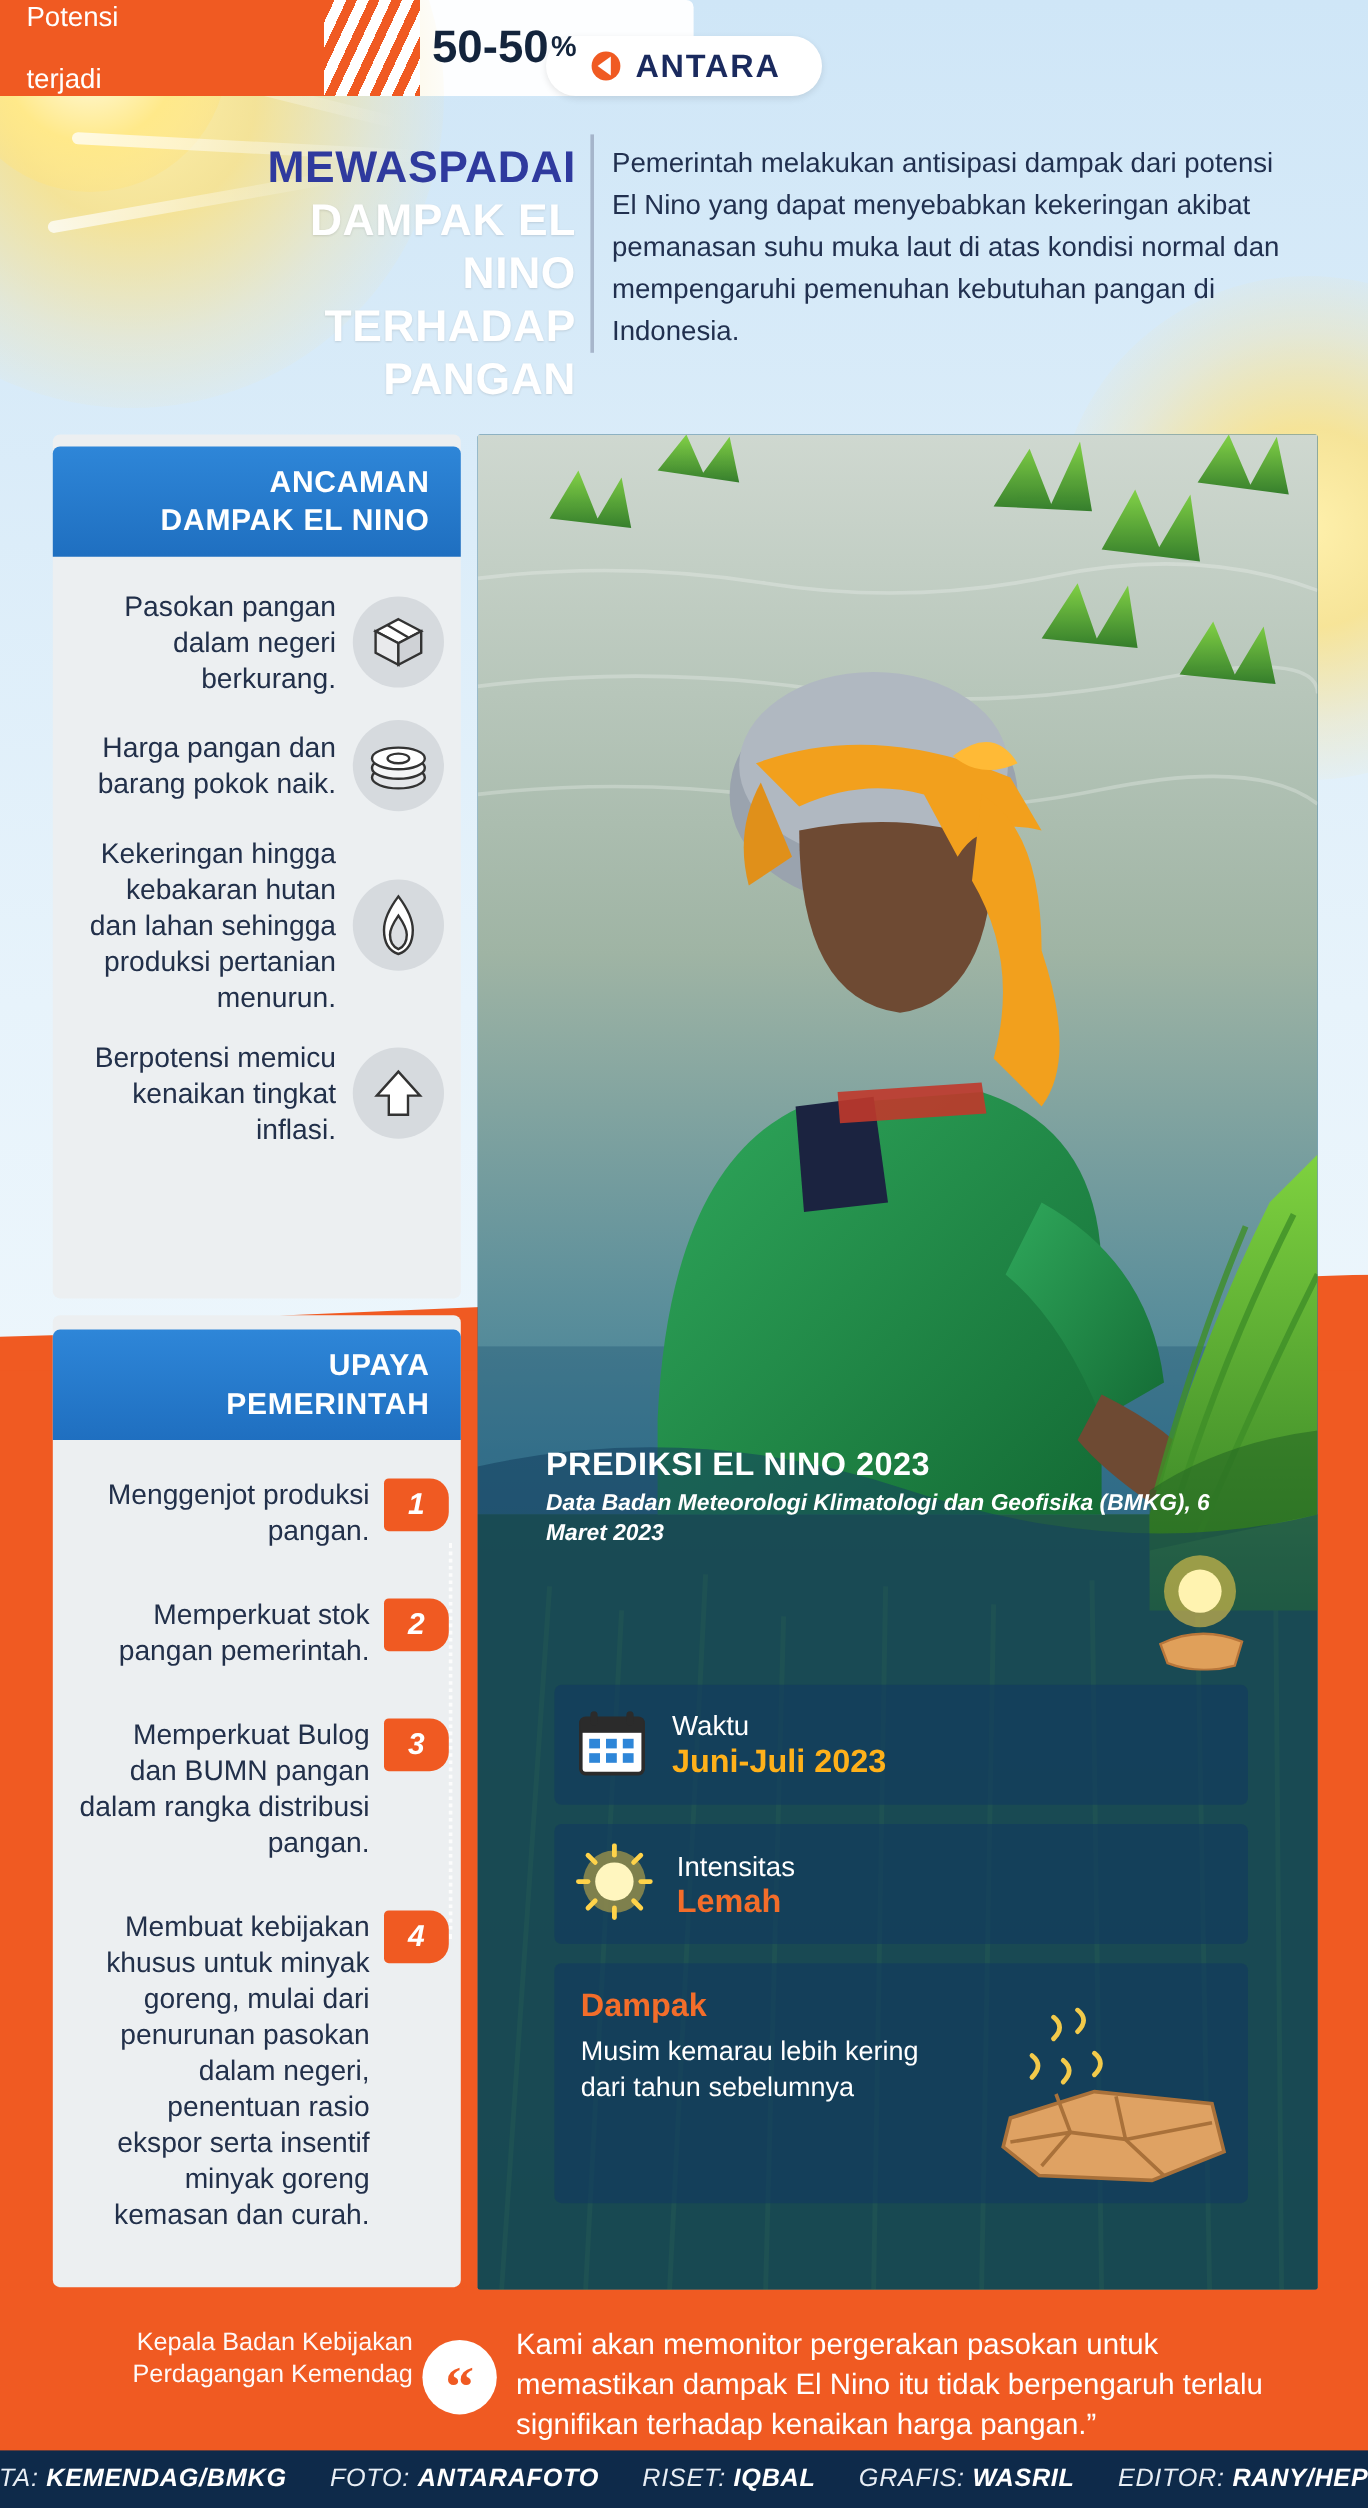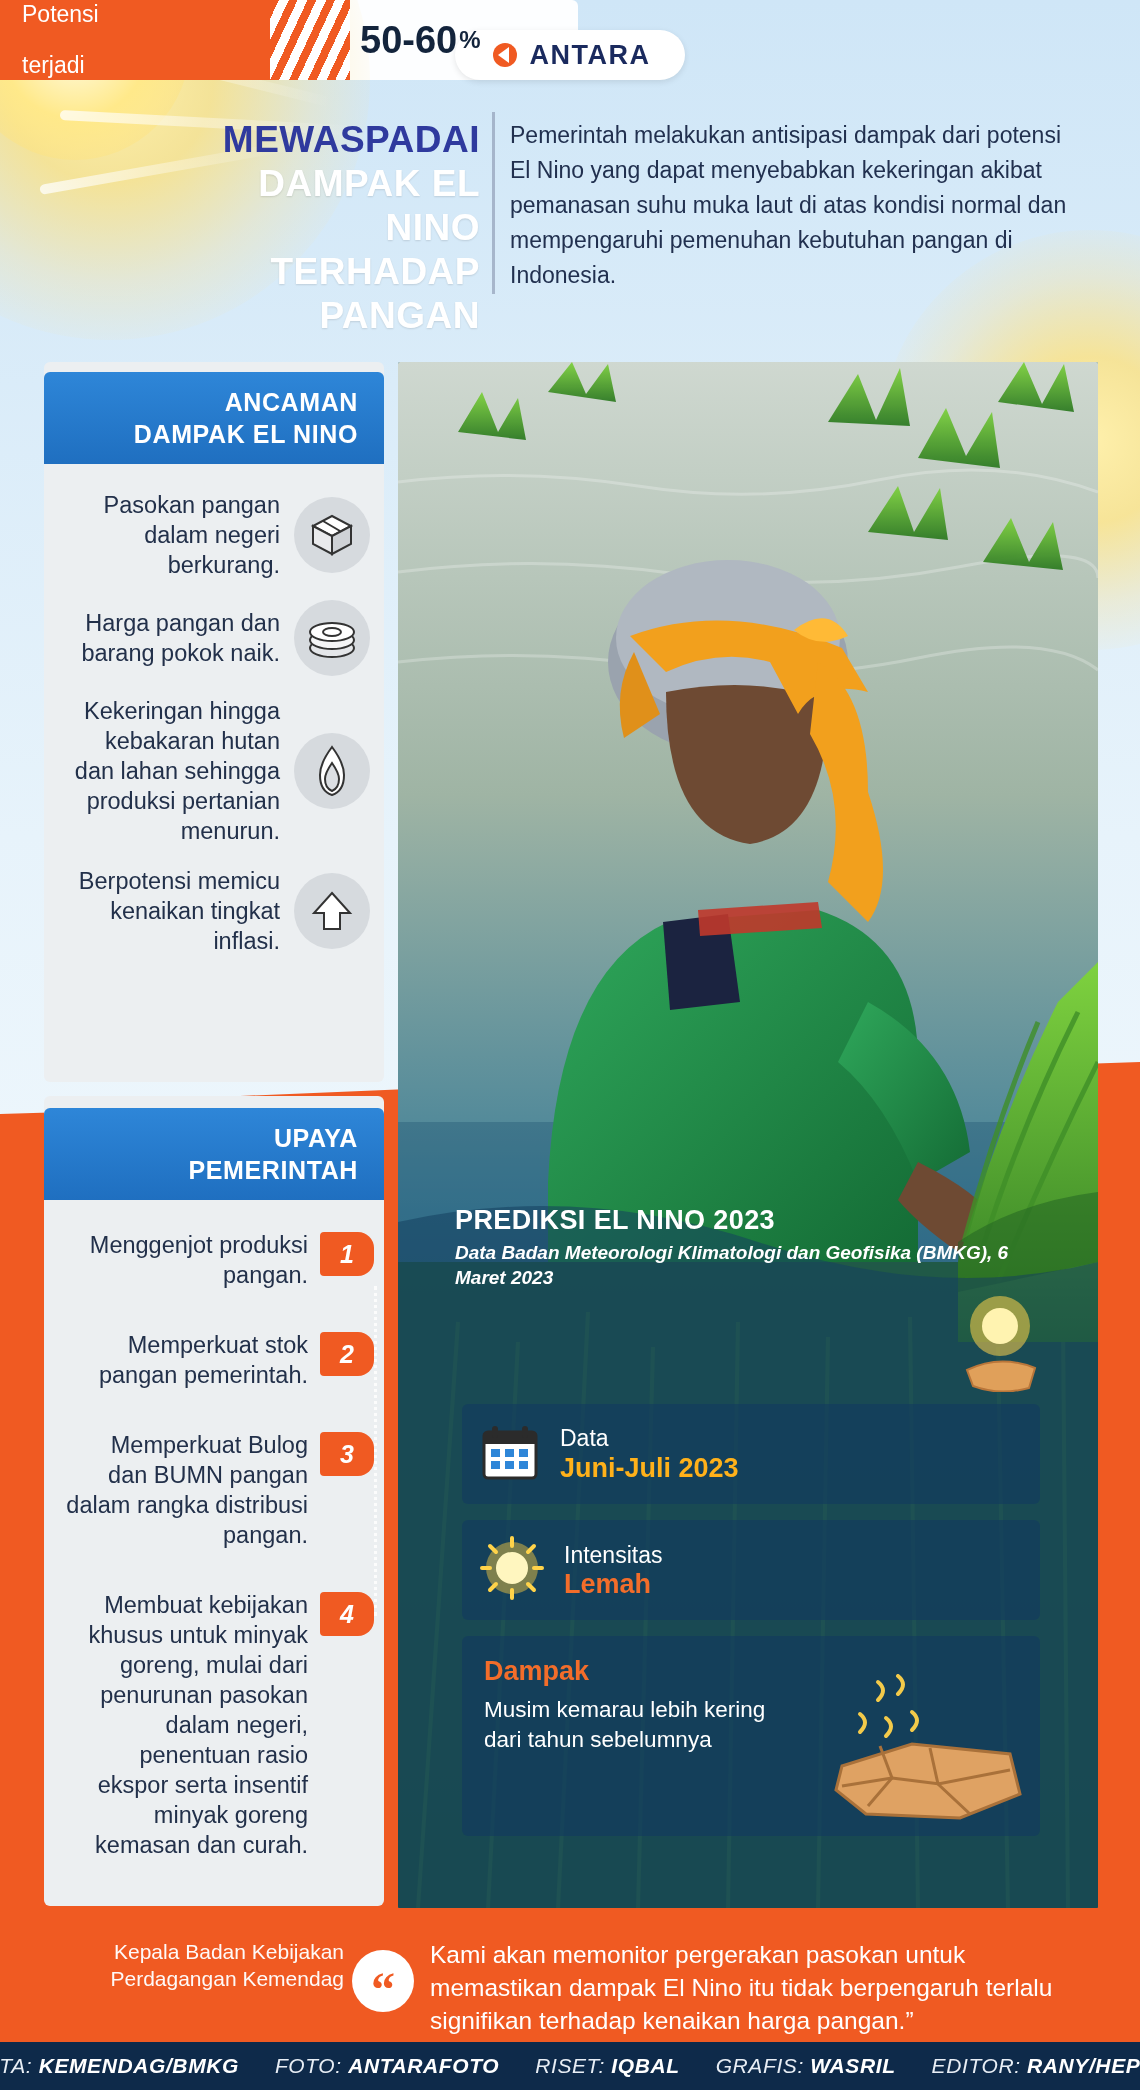--- a/index.html
+++ b/index.html
@@ -528,21 +528,21 @@
     <div class="pred-sub">Data Badan Meteorologi Klimatologi dan Geofisika (BMKG), 6 Maret 2023</div>
   </div>
 
   <div class="pot-box">
     <div class="pot-left">
       <span>Potensi</span>
       <span>terjadi</span>
     </div>
     <div class="pot-hatch"></div>
     <div class="pot-val">
-      <span>50-60</span>
+      <span>50-50</span>
       <span class="pct">%</span>
     </div>
   </div>
   <div style="position:absolute; left:955px; top:1292px;">
     <svg width="90" height="100" viewBox="0 0 90 100" aria-hidden="true">
       <circle cx="45" cy="34" r="30" fill="#ffd24a" opacity="0.55"></circle>
       <circle cx="45" cy="34" r="18" fill="#fff3b0"></circle>
       <path d="M12 78 Q45 62 80 76 L74 96 Q44 104 18 94 Z" fill="#e0a05a" stroke="#b9763a" stroke-width="2"></path>
     </svg>
   </div>
@@ -559,21 +559,21 @@
             <rect x="11" y="27" width="9" height="8"></rect>
               <rect x="25" y="27" width="9" height="8"></rect>
               <rect x="39" y="27" width="9" height="8"></rect>
             <rect x="11" y="39" width="9" height="8"></rect>
               <rect x="25" y="39" width="9" height="8"></rect>
               <rect x="39" y="39" width="9" height="8"></rect>
           </g>
         </svg>
       </span>
       <div>
-        <div class="lbl">Data</div>
+        <div class="lbl">Waktu</div>
         <div class="val">Juni-Juli 2023</div>
       </div>
     </div>
   </div>
 
   <div class="row-box int-box">
     <div class="rowflex">
       <span>
         <svg width="64" height="64" viewBox="0 0 64 64" aria-hidden="true">
           <circle cx="32" cy="32" r="26" fill="#ffcf3f" opacity="0.45"></circle>

